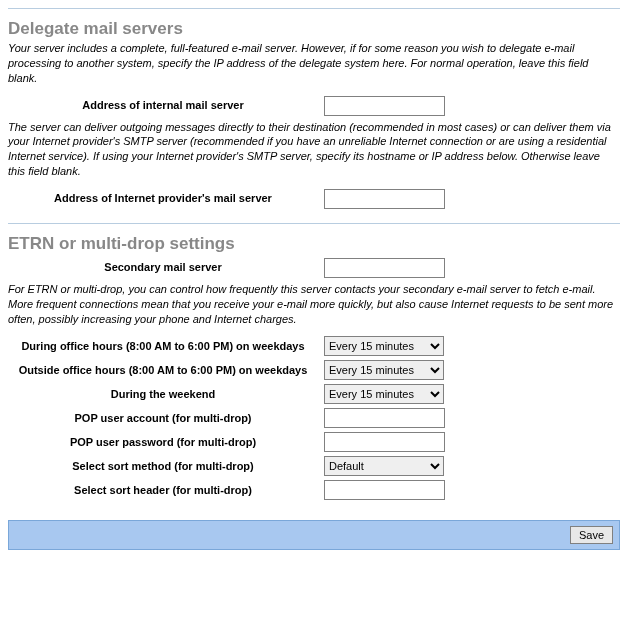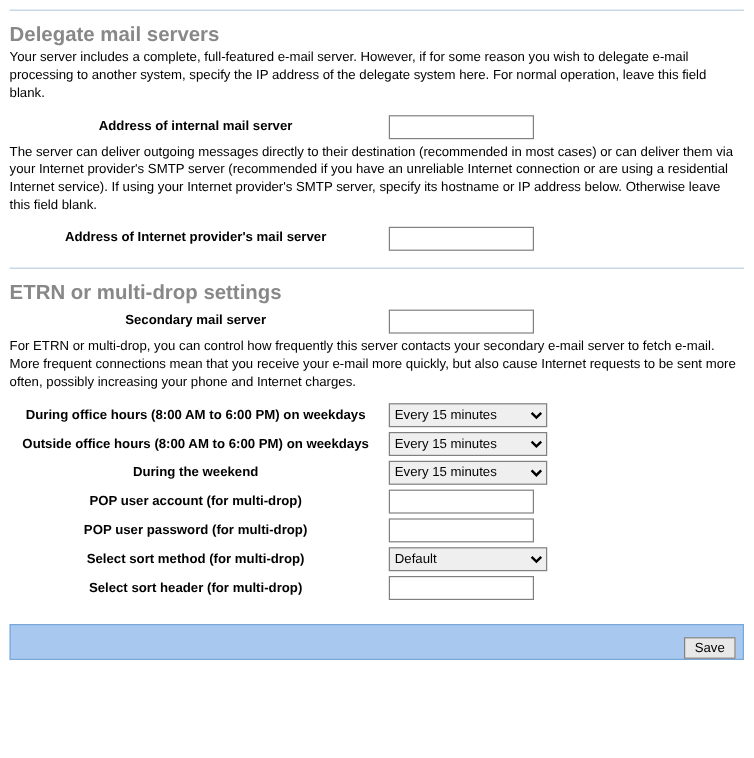--- a/index.html
+++ b/index.html
@@ -23,20 +23,21 @@
   h2.section-title {
     font-family: Verdana, Geneva, sans-serif;
     color: #888888;
     font-weight: bold;
     font-size: 17px;
     margin: 0 0 2px 0;
   }
   p.desc {
     margin: 2px 0 8px 0;
     line-height: 1.35;
+    font-style: italic;
   }
   table.form {
     border-collapse: collapse;
     width: 100%;
   }
   table.form td.label {
     text-align: center;
     font-weight: bold;
     padding: 4px 6px 4px 0;
     vertical-align: middle;
@@ -52,31 +53,31 @@
     border: 1px solid #808080;
     height: 18px;
     width: 115px;
     font-size: 11px;
     padding: 0 2px;
     background: #ffffff;
   }
   select.sel {
     border: 1px solid #808080;
     height: 20px;
-    width: 132px;
+    width: 120px;
     font-size: 11px;
     background: #efefef;
   }
   .bottom-bar {
     margin-top: 18px;
     background: #a8c8f0;
     border: 1px solid #7aa7d9;
     height: 30px;
     display: flex;
-    align-items: flex-end;
+    align-items: center;
     justify-content: flex-end;
     padding-right: 6px;
     box-sizing: border-box;
   }
   button.save {
     font-family: Verdana, Geneva, sans-serif;
     font-size: 11px;
     padding: 2px 8px;
     background: #e8e8e8;
     border: 1px solid #808080;

